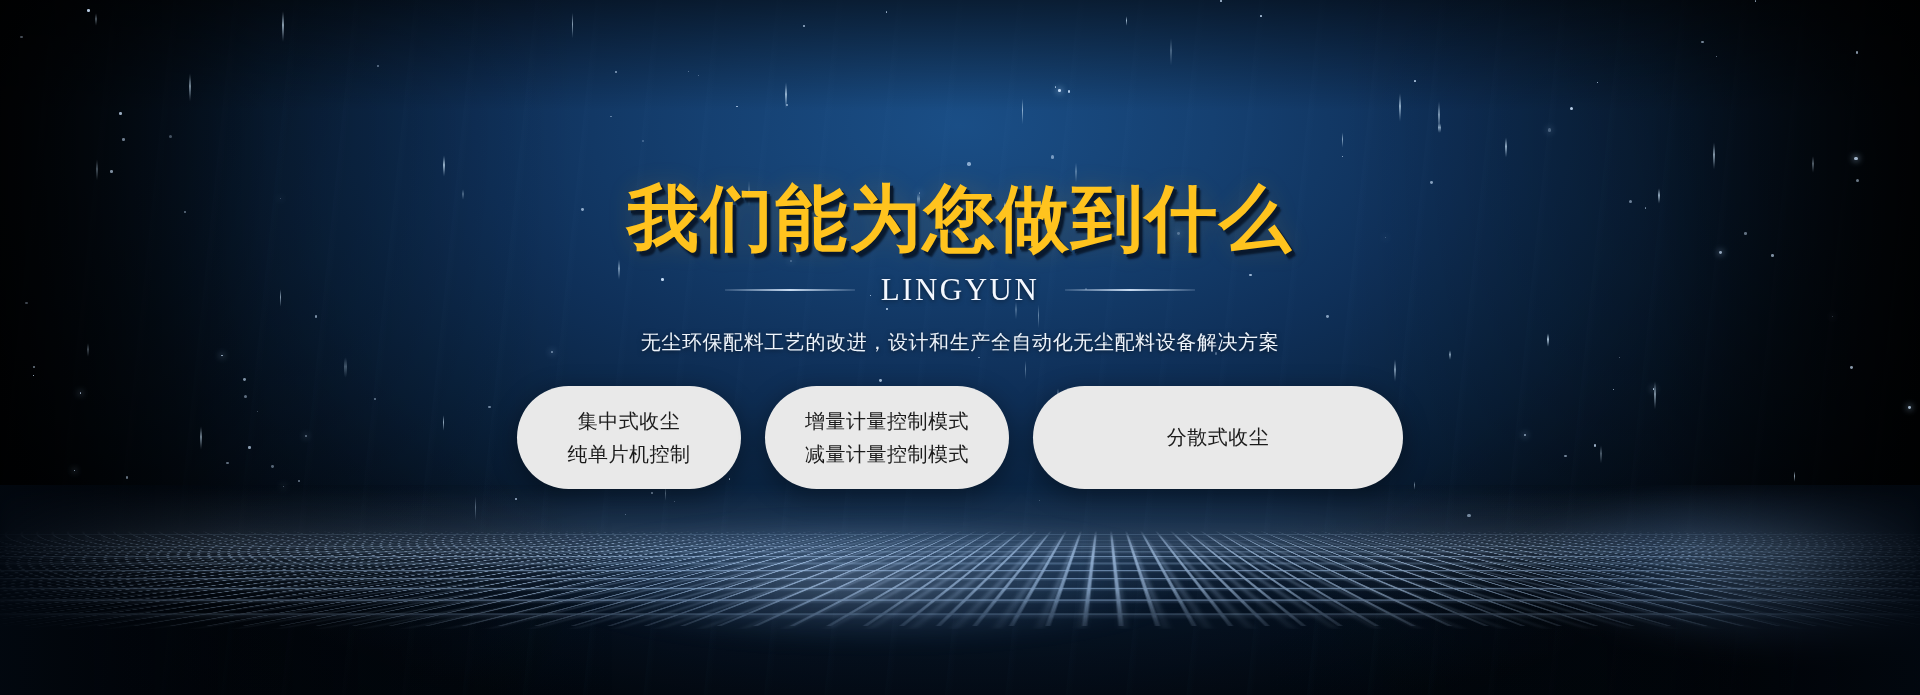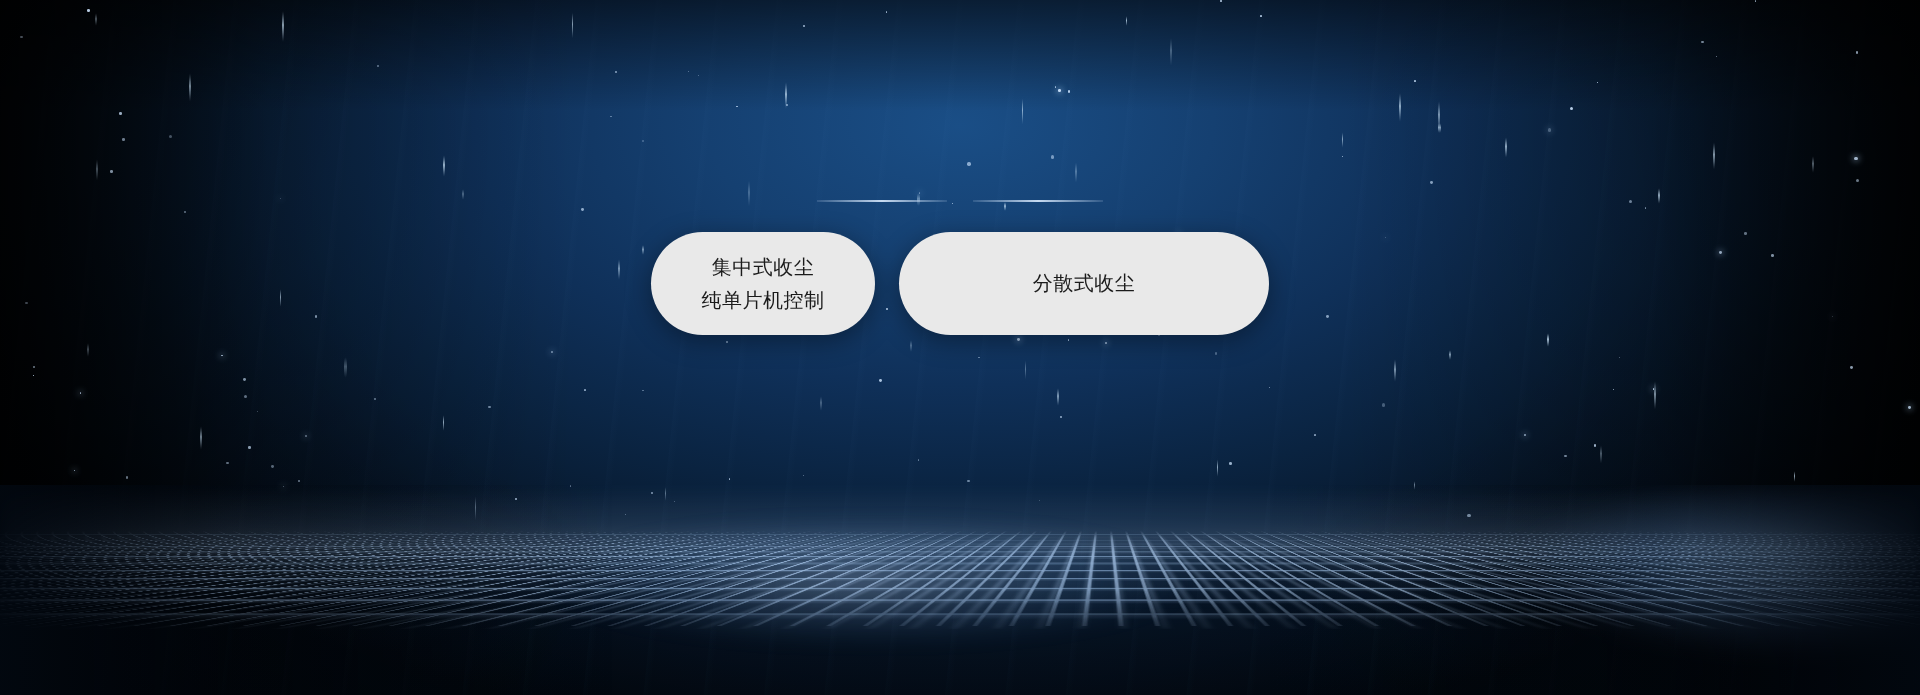--- a/index.html
+++ b/index.html
@@ -372,34 +372,41 @@
       <div class="grid"></div>
       <div class="grid g2"></div>
     </div>
     <div class="floor-bright mid"></div>
     <div class="floor-bright"></div>
     <div class="floor-shade"></div>
   </div>
 
   <div class="content">
 
+    <h1 class="headline">我们能为您做到什么</h1>
 
     <div class="sub-row">
       <span class="rule"></span>
+      <span class="sub-en">LINGYUN</span>
       <span class="rule"></span>
     </div>
 
+    <p class="desc">无尘环保配料工艺的改进，设计和生产全自动化无尘配料设备解决方案</p>
 
     <div class="pills">
 
       <div class="pill w1">
         <span class="pill-line">集中式收尘</span>
         <span class="pill-line">纯单片机控制</span>
       </div>
 
+      <div class="pill w2">
+        <span class="pill-line">增量计量控制模式</span>
+        <span class="pill-line">减量计量控制模式</span>
+      </div>
 
       <div class="pill w3">
         <span class="pill-line">分散式收尘</span>
       </div>
 
     </div>
   </div>
 </div>
 
 </body></html>

